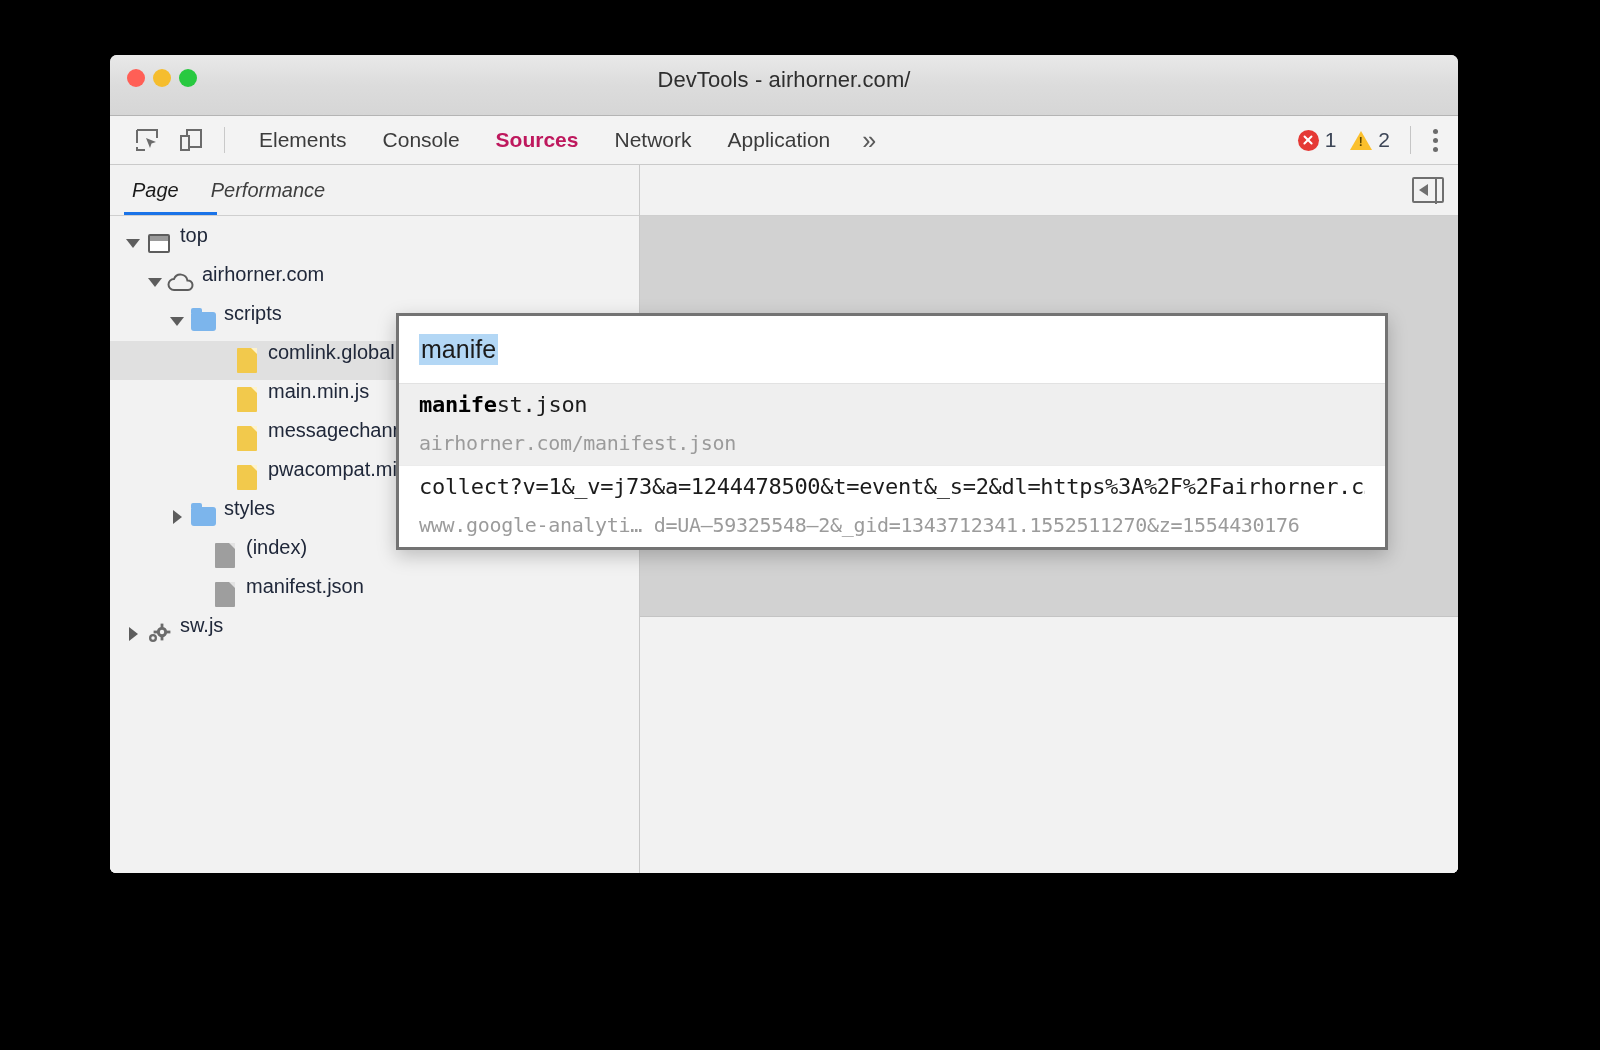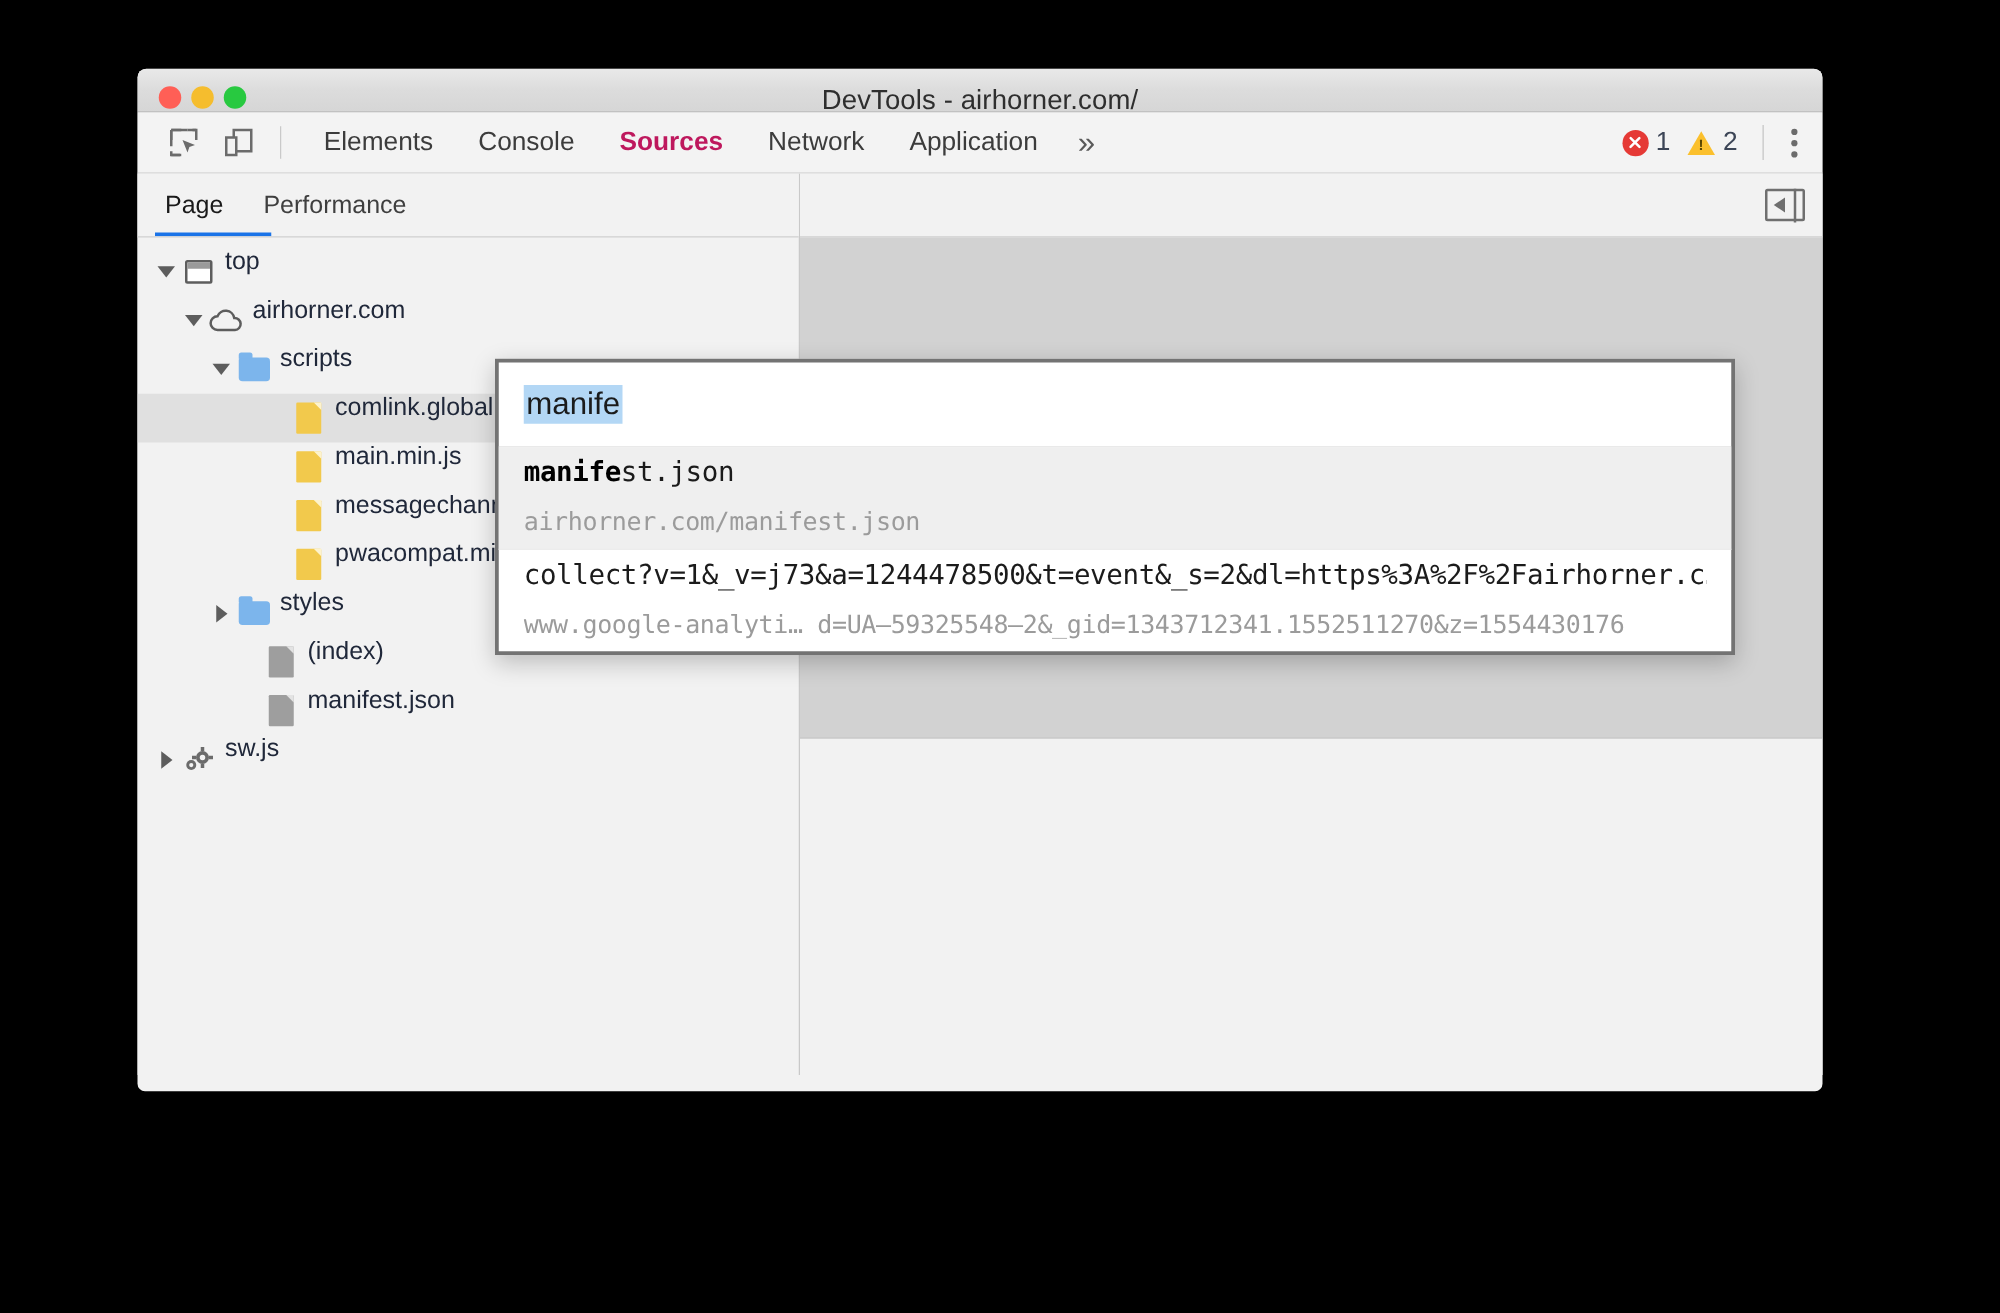--- a/index.html
+++ b/index.html
@@ -18,21 +18,21 @@
     width: 1348px; height: 818px;
     border-radius: 7px 7px 6px 6px;
     background: #f2f2f2;
     box-shadow: 0 12px 34px rgba(0,0,0,0.55);
     overflow: hidden;
   }
 
   
   #titlebar {
     position: relative;
-    height: 35px;
+    height: 61px;
     background: linear-gradient(to bottom, #e9e9e9 0%, #dcdcdc 50%, #d6d6d6 100%);
     border-bottom: 1px solid #b4b4b4;
   }
   #traffic {
     position: absolute; left: 17px; top: 14px;
     display: flex; gap: 8px;
   }
   .light { width: 18px; height: 18px; border-radius: 50%; }
   .light.red    { background: #ff5f56; }
   .light.yellow { background: #f5bd2e; }
@@ -130,20 +130,21 @@
     height: 51px;
     border-bottom: 1px solid #cfcfcf;
     display: flex; align-items: center;
     background: #f2f2f2;
     overflow: hidden;
   }
   .nav-tab {
     font-size: 20px; color: #3f3f3f;
     padding: 0 16px; line-height: 50px; cursor: pointer;
     white-space: nowrap;
+    font-style: italic;
   }
   .nav-tab:first-child { padding-left: 22px; }
   .nav-tab.active { color: #1a1a1a; }
   .nav-tab.active::after {
     content: ""; position: absolute; left: 14px; bottom: 0;
     width: 93px; height: 3px; background: #1a73e8;
   }
 
   #tree { padding-top: 8px; font-size: 20px; color: #20283a; overflow: hidden; }
   .tree-row {

